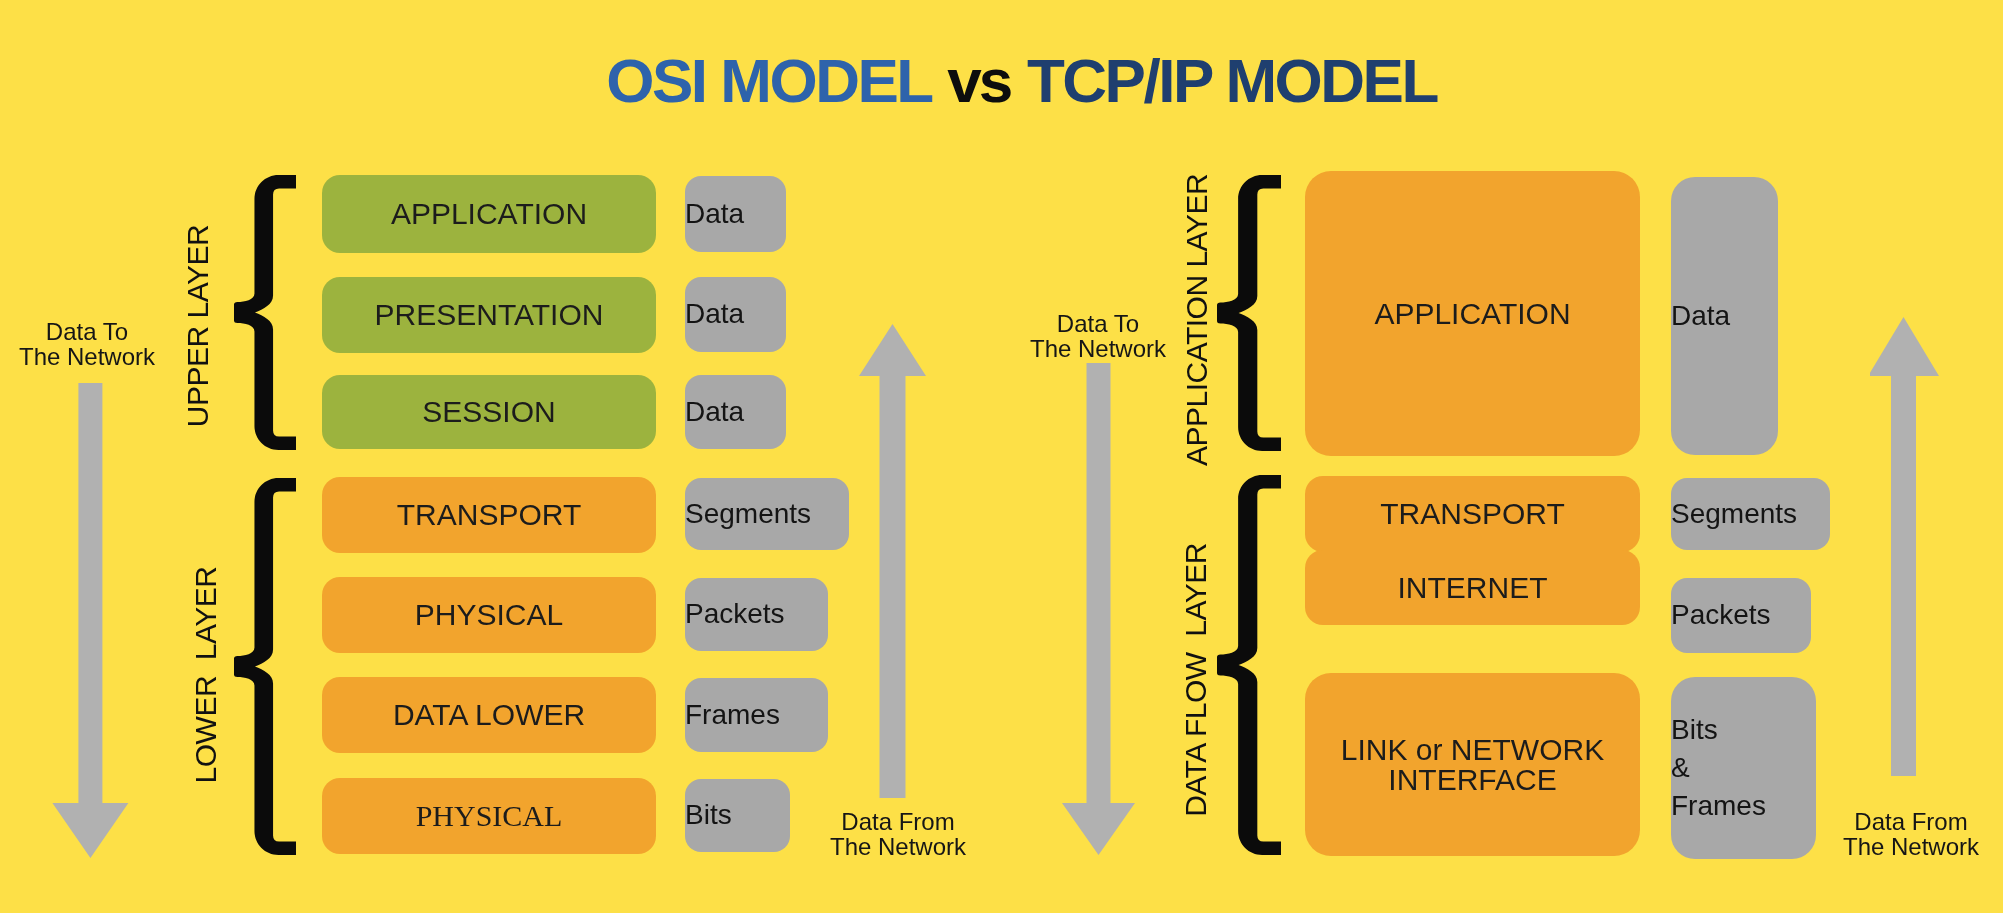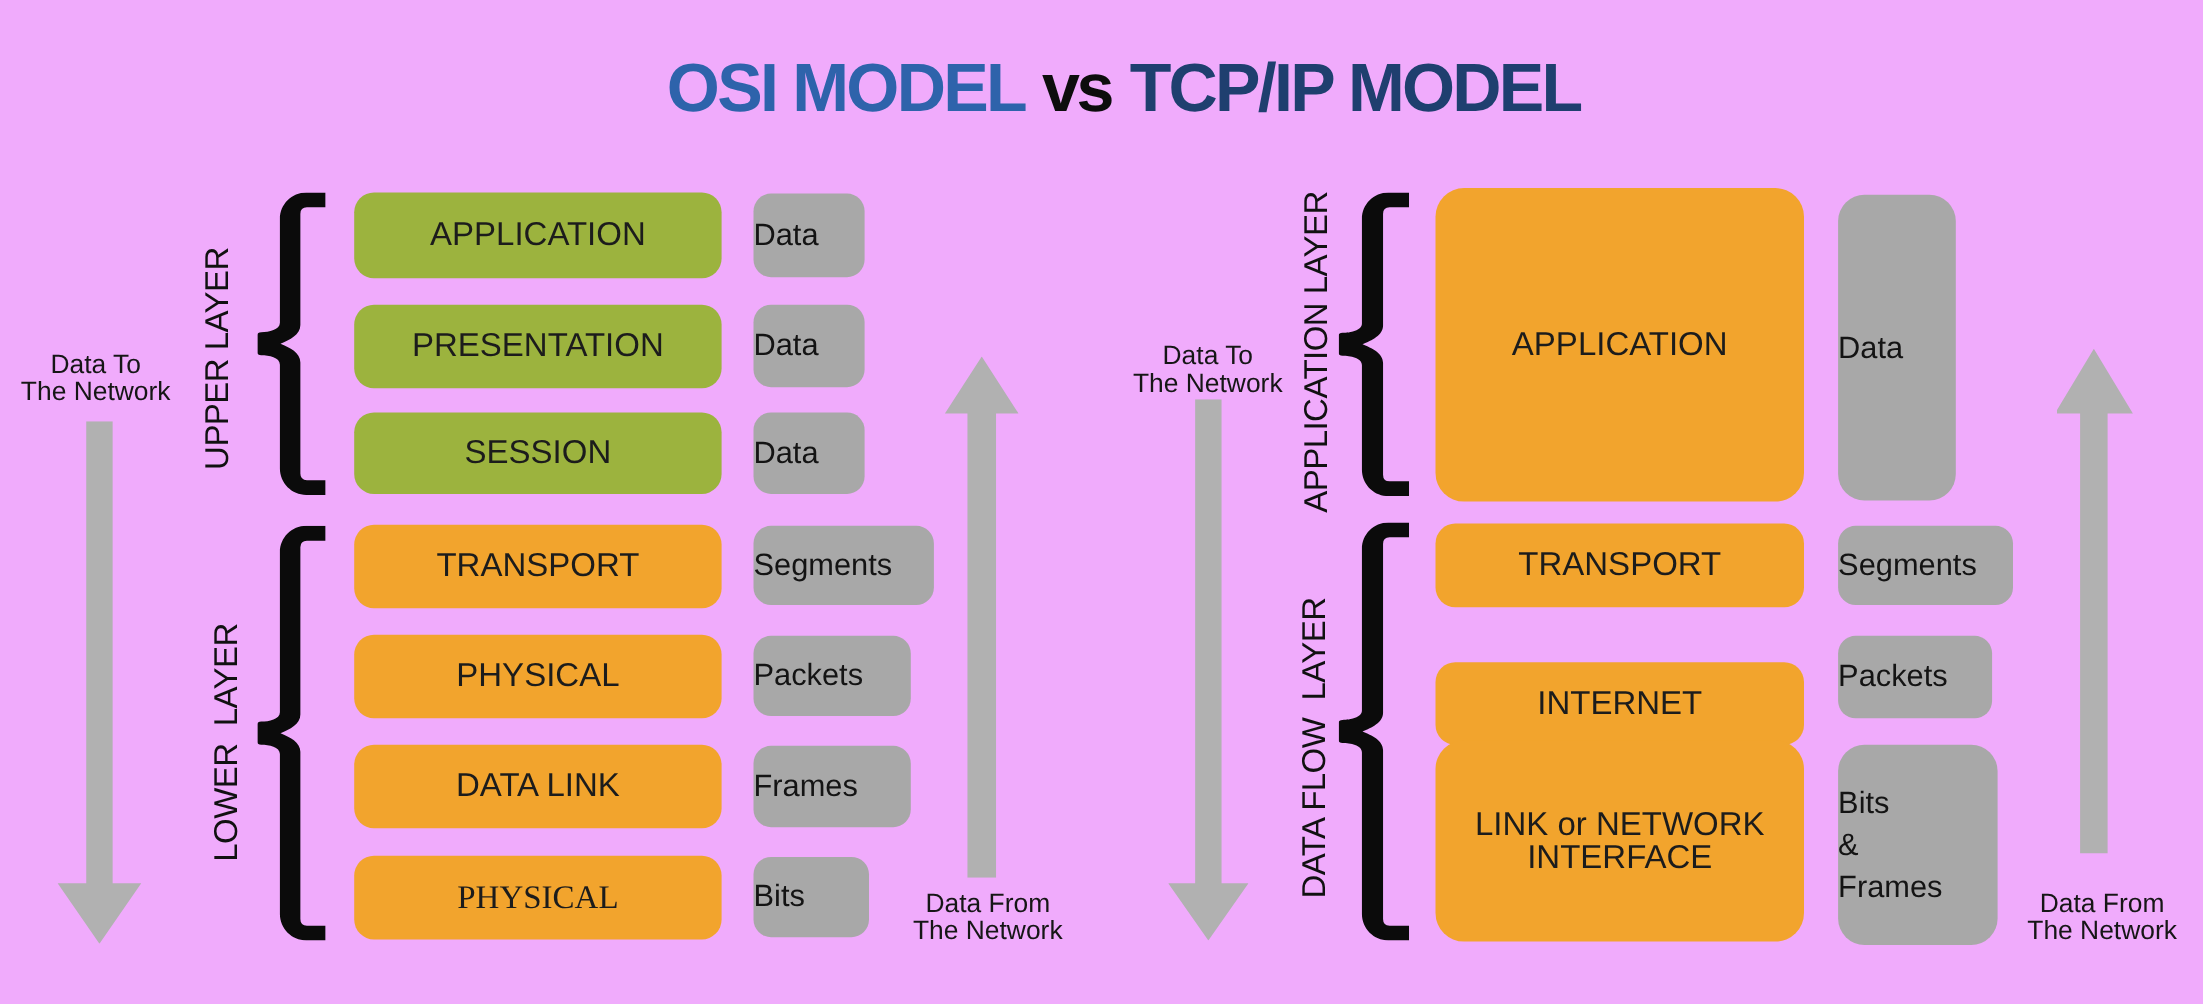--- a/index.html
+++ b/index.html
@@ -1,17 +1,17 @@
 <!DOCTYPE html>
 <html><head>
 <meta charset="utf-8">
 <style>
   html,body{margin:0;padding:0;background:#ffffff;}
   #canvas{
-    position:relative;width:2003px;height:913px;background:#f0abfc;overflow:hidden;
+    position:relative;width:2003px;height:913px;background:#fde047;overflow:hidden;
     font-family:"Liberation Sans",sans-serif;color:var(--text,#1d1d1d);
   }
   .abs{position:absolute;}
   #title{
     position:absolute;left:20px;top:45px;width:2003px;text-align:center;
     font-size:62px;font-weight:bold;letter-spacing:-2.5px;white-space:nowrap;
   }
   #title .t1{color:var(--blue1);}
   #title .t2{color:#0d0d0d;margin:0 2px;letter-spacing:-3px;}
   #title .t3{color:var(--blue2);}
@@ -65,21 +65,21 @@
     </svg>
 
   <div class="rotlabel" style="left:48px;top:306px;width:300px;height:40px;">UPPER LAYER</div>
   <div class="rotlabel" style="left:56px;top:655px;width:300px;height:40px;">LOWER  LAYER</div>
 
   <div class="layerbox green" style="left:322px;top:175px;width:334px;height:78px;">APPLICATION</div>
   <div class="layerbox green" style="left:322px;top:277px;width:334px;height:76px;">PRESENTATION</div>
   <div class="layerbox green" style="left:322px;top:375px;width:334px;height:74px;">SESSION</div>
   <div class="layerbox orange" style="left:322px;top:477px;width:334px;height:76px;">TRANSPORT</div>
   <div class="layerbox orange" style="left:322px;top:577px;width:334px;height:76px;">PHYSICAL</div>
-  <div class="layerbox orange" style="left:322px;top:677px;width:334px;height:76px;">DATA LINK</div>
+  <div class="layerbox orange" style="left:322px;top:677px;width:334px;height:76px;">DATA LOWER</div>
   <div class="layerbox orange" style="left:322px;top:778px;width:334px;height:76px;font-family:Liberation Serif, serif;">PHYSICAL</div>
 
   <div class="tag" style="left:685px;top:176px;width:101px;height:76px;">Data</div>
   <div class="tag" style="left:685px;top:277px;width:101px;height:75px;">Data</div>
   <div class="tag" style="left:685px;top:375px;width:101px;height:74px;">Data</div>
   <div class="tag" style="left:685px;top:478px;width:164px;height:72px;">Segments</div>
   <div class="tag" style="left:685px;top:578px;width:143px;height:73px;">Packets</div>
   <div class="tag" style="left:685px;top:678px;width:143px;height:74px;">Frames</div>
   <div class="tag" style="left:685px;top:779px;width:105px;height:73px;">Bits</div>
 
@@ -100,21 +100,21 @@
     </svg>
   <svg class="brace abs" style="left:1217px;top:475px;" width="64" height="380" viewBox="0 0 64 380">
       <path d="M 64 0 L 64 13.5 L 46.32 13.5 Q 40.32 13.5 40.32 19.5 L 40.32 173 C 40.32 182 30.12 186.5 21.62 190 C 30.12 193.5 40.32 198 40.32 207 L 40.32 360.5 Q 40.32 366.5 46.32 366.5 L 64 366.5 L 64 380 L 45.120000000000005 380 C 31.872 380 21.12 369.248 21.12 356 L 21.12 209 C 21.12 202.5 10.5 200.5 3.5 200.5 Q 0 200.5 0 198 L 0 182 Q 0 179.5 3.5 179.5 C 10.5 179.5 21.12 177.5 21.12 171 L 21.12 24 C 21.12 10.752 31.872 0 45.120000000000005 0 Z"></path>
     </svg>
 
   <div class="rotlabel" style="left:1022px;top:300px;width:350px;height:40px;">APPLICATION LAYER</div>
   <div class="rotlabel" style="left:1021px;top:660px;width:350px;height:40px;">DATA FLOW  LAYER</div>
 
   <div class="layerbox bigorange" style="left:1305px;top:171px;width:335px;height:285px;">APPLICATION</div>
   <div class="layerbox orange" style="left:1305px;top:476px;width:335px;height:76px;">TRANSPORT</div>
-  <div class="layerbox orange" style="left:1305px;top:602px;width:335px;height:75px;">INTERNET</div>
+  <div class="layerbox orange" style="left:1305px;top:550px;width:335px;height:75px;">INTERNET</div>
   <div class="layerbox bigorange" style="left:1305px;top:673px;width:335px;height:183px;">
     <div style="line-height:30px;">
       <div>LINK or NETWORK</div>
       <div>INTERFACE</div>
     </div>
   </div>
 
   <div class="tag bigr" style="left:1671px;top:177px;width:107px;height:278px;">Data</div>
   <div class="tag" style="left:1671px;top:478px;width:159px;height:72px;">Segments</div>
   <div class="tag" style="left:1671px;top:578px;width:140px;height:75px;">Packets</div>

